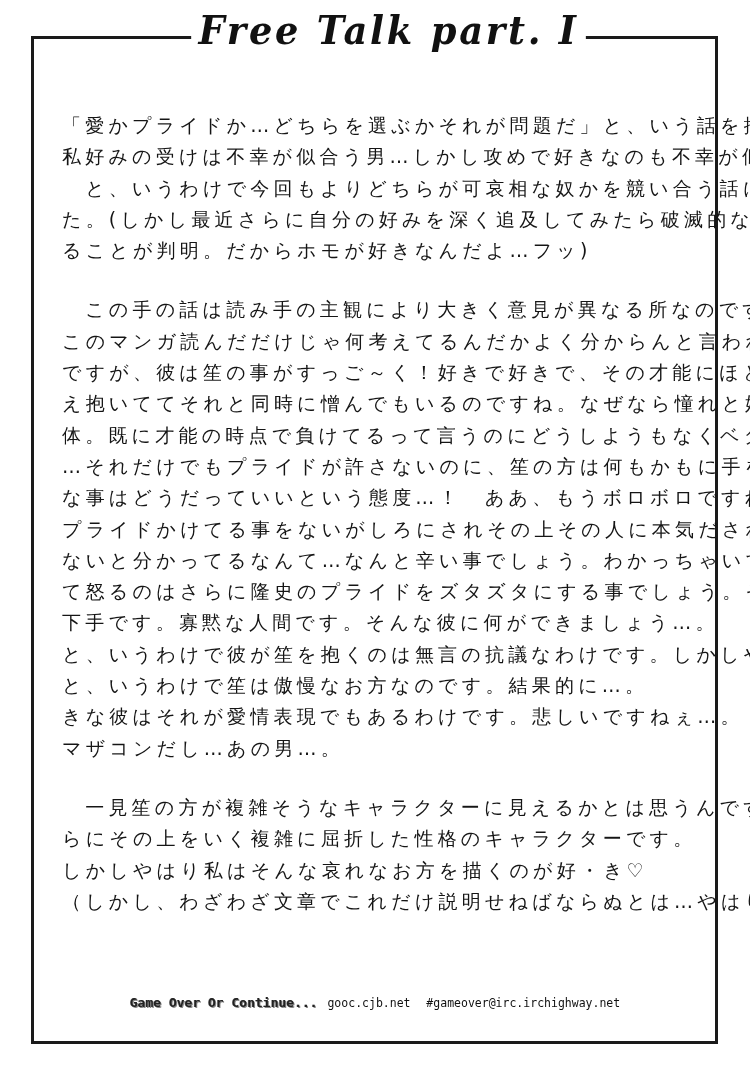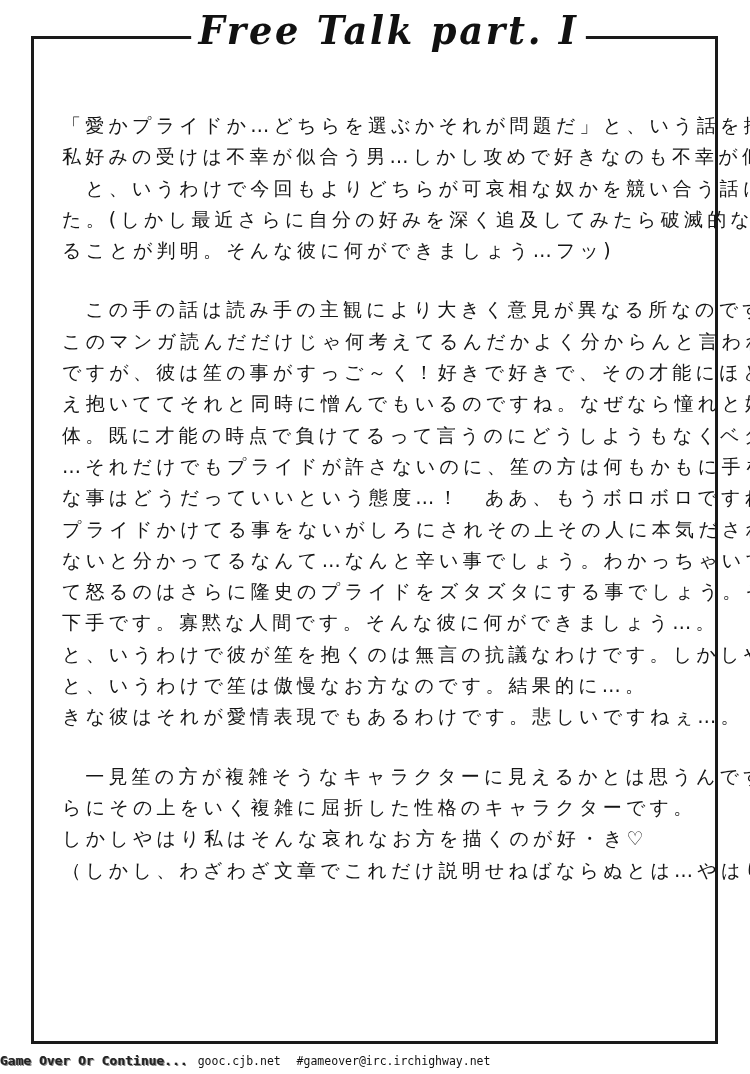--- a/index.html
+++ b/index.html
@@ -50,23 +50,23 @@
     display: block;
     white-space: nowrap;
     font-size: 19px;
     line-height: 31.3px;
     letter-spacing: 4.2px;
     color: #151515;
   }
   .gap { height: 28px; }
   .footer {
     position: absolute;
-    left: 0; top: 1053px;
+    left: 0; top: 995px;
     width: 750px;
-    text-align: left;
+    text-align: center;
     white-space: nowrap;
     font-size: 12px;
     line-height: 16px;
   }
   .footer .brand {
     font-family: "DejaVu Sans Mono", "Liberation Mono", monospace;
     font-weight: bold;
     font-size: 13px;
     color: #222;
     text-shadow: 1px 1px 0 #888, -0.5px 0 0 #999;
@@ -87,38 +87,39 @@
 <div class="title-wrap">
   <span class="title">Free Talk part. I</span>
 </div>
 
 <div class="body-text">
   <div>
     <span class="line">「愛かプライドか…どちらを選ぶかそれが問題だ」と、いう話を描いてみたく</span>
     <span class="line">私好みの受けは不幸が似合う男…しかし攻めで好きなのも不幸が似合う男…！</span>
     <span class="line">　と、いうわけで今回もよりどちらが可哀相な奴かを競い合う話になりまし</span>
     <span class="line">た。(しかし最近さらに自分の好みを深く追及してみたら破滅的な人が好きであ</span>
-    <span class="line">ることが判明。そんな彼に何ができましょう…フッ)</span>
+    <span class="line">ることが判明。だからホモが好きなんだよ…フッ)</span>
   </div>
   <div class="gap"></div>
   <div>
     <span class="line">　この手の話は読み手の主観により大きく意見が異なる所なのですが作者の私</span>
     <span class="line">このマンガ読んだだけじゃ何考えてるんだかよく分からんと言われる隆史なの</span>
     <span class="line">ですが、彼は笙の事がすっご～く！好きで好きで、その才能にほとんど憧れさ</span>
     <span class="line">え抱いててそれと同時に憎んでもいるのですね。なぜなら憧れと妬みは表裏一</span>
     <span class="line">体。既に才能の時点で負けてるって言うのにどうしようもなくベタ惚れなんて</span>
     <span class="line">…それだけでもプライドが許さないのに、笙の方は何もかもに手を抜いてそん</span>
     <span class="line">な事はどうだっていいという態度…！　ああ、もうボロボロですねぇ。自分が</span>
     <span class="line">プライドかけてる事をないがしろにされその上その人に本気だされたらかなわ</span>
     <span class="line">ないと分かってるなんて…なんと辛い事でしょう。わかっちゃいても口にだし</span>
     <span class="line">て怒るのはさらに隆史のプライドをズタズタにする事でしょう。その上彼は口</span>
     <span class="line">下手です。寡黙な人間です。そんな彼に何ができましょう…。</span>
     <span class="line">と、いうわけで彼が笙を抱くのは無言の抗議なわけです。しかしやはり笙が好</span>
     <span class="line">と、いうわけで笙は傲慢なお方なのです。結果的に…。</span>
     <span class="line">きな彼はそれが愛情表現でもあるわけです。悲しいですねぇ…。</span>
+    <span class="line">マザコンだし…あの男…。</span>
   </div>
   <div class="gap"></div>
   <div>
     <span class="line">　一見笙の方が複雑そうなキャラクターに見えるかとは思うんですが隆史はさ</span>
     <span class="line">らにその上をいく複雑に屈折した性格のキャラクターです。</span>
     <span class="line">しかしやはり私はそんな哀れなお方を描くのが好・き♡</span>
     <span class="line">（しかし、わざわざ文章でこれだけ説明せねばならぬとは…やはり未熟？)</span>
   </div>
 </div>
 

